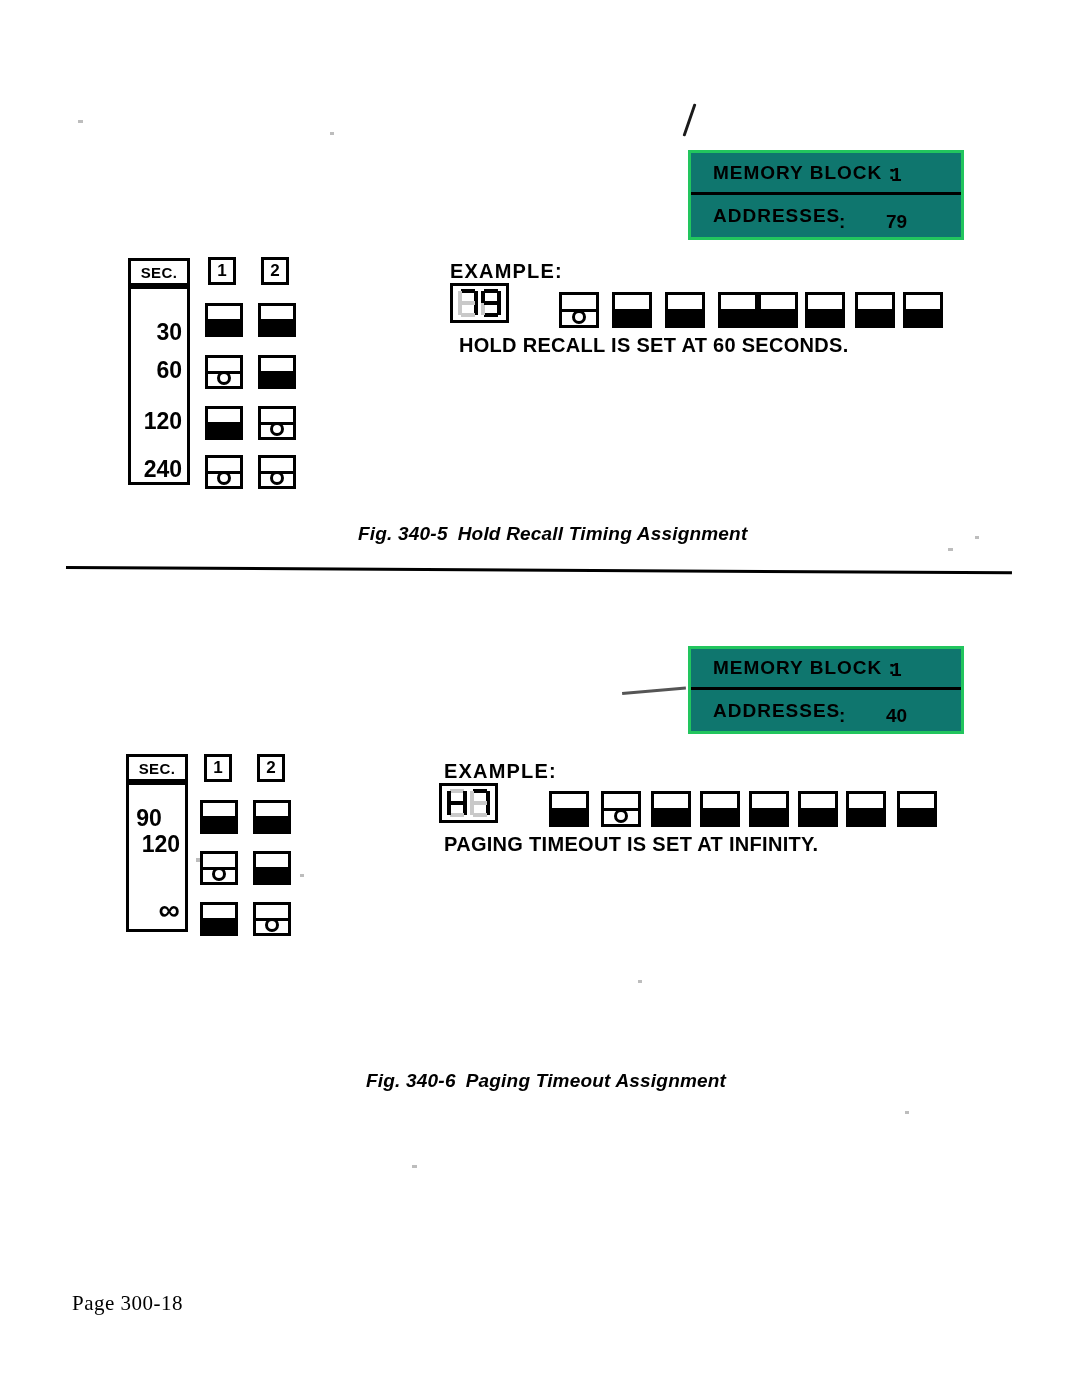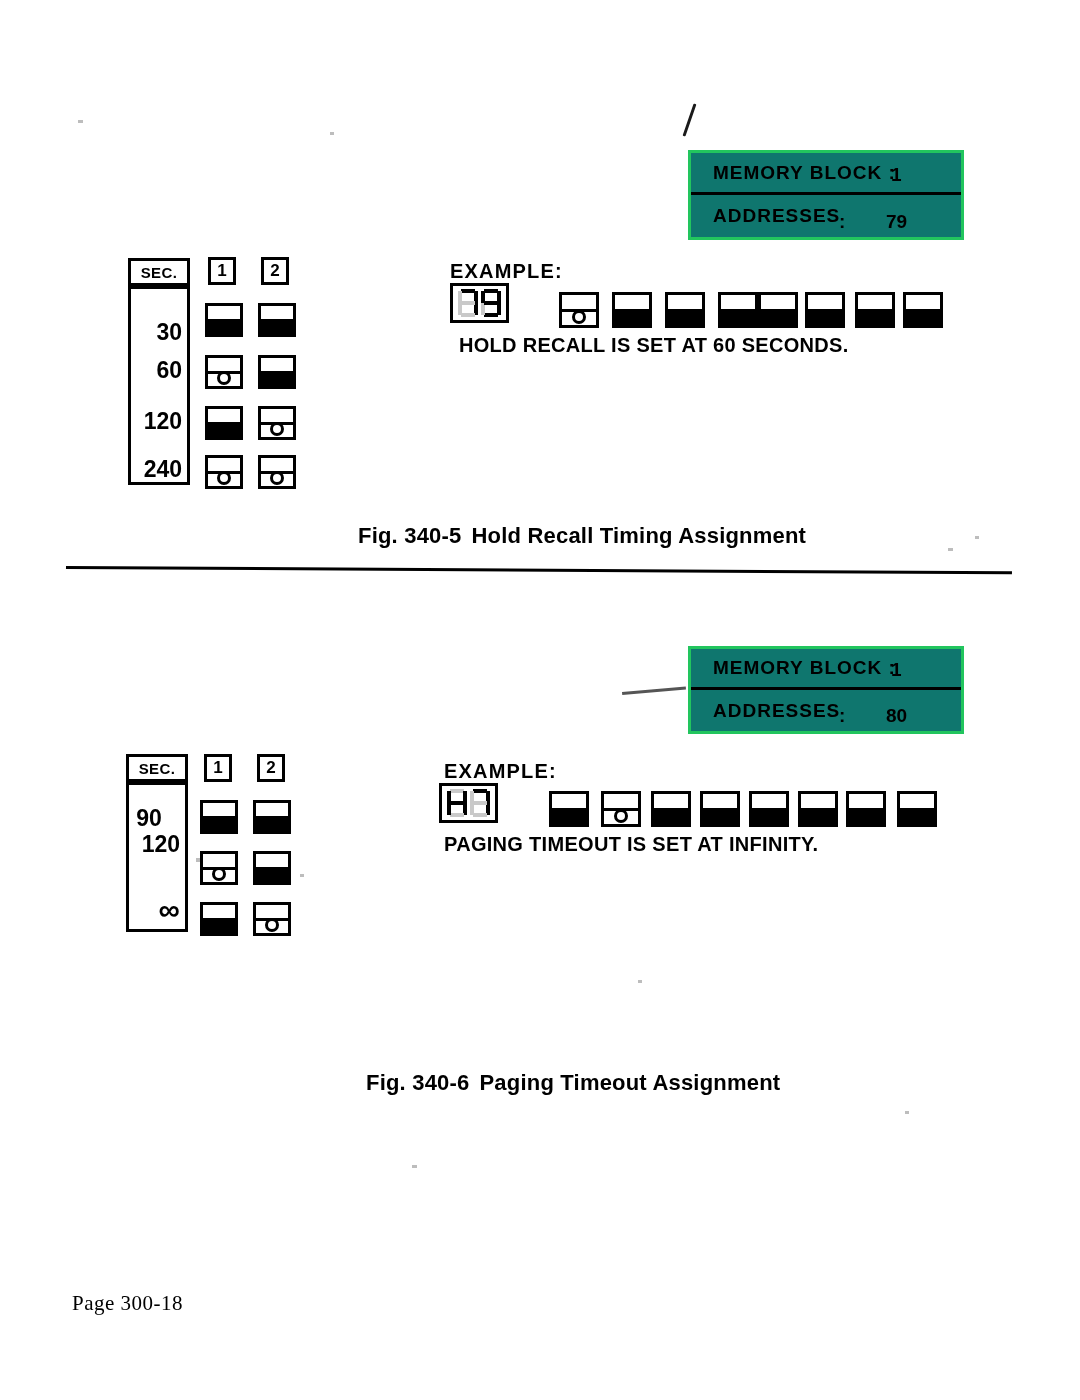--- a/index.html
+++ b/index.html
@@ -195,24 +195,25 @@
   
   .seg-digit i.f { left: 0;   top: 2px;   width: 4px;  height: 12px; }
   .seg-digit i.b { left: 16px;top: 2px;   width: 4px;  height: 12px; }
   .seg-digit i.e { left: 0;   top: 14px;  width: 4px;  height: 12px; }
   .seg-digit i.c { left: 16px;top: 14px;  width: 4px;  height: 12px; }
   .seg-digit i.dim { background: #c9c9c9; }
 
   
   .fig-caption {
     position: absolute;
-    font-size: 22px;
+    font-size: 19px;
     font-weight: 700;
     letter-spacing: 0.2px;
     white-space: nowrap;
+    font-style: italic;
   }
   .fig-caption .fig-num { margin-right: 10px; }
 
   
   .divider {
     position: absolute;
     left: 66px;
     top: 566px;
     width: 946px;
     height: 3px;
@@ -403,21 +404,21 @@
   <div class="lead-line"></div>
 
   <div class="memblock" style="left:688px;top:646px;width:276px;height:88px;">
     <div class="mb-row top">
       <span class="mb-label">MEMORY BLOCK :</span>
       <span class="mb-value" style="left:200px;top:10px;">1</span>
     </div>
     <div class="mb-row">
       <span class="mb-label">ADDRESSES</span>
       <span class="mb-colon" style="left:148px;top:56px;">:</span>
-      <span class="mb-value" style="left:195px;top:56px;">80</span>
+      <span class="mb-value" style="left:195px;top:56px;">40</span>
     </div>
   </div>
 
   <div class="sec-head" style="left:126px;top:754px;width:62px;height:28px;">
     <span>SEC.</span>
   </div>
 
   <div class="sec-body" style="left:126px;top:782px;width:62px;height:150px;"></div>
 
   <div class="colhead" style="left:204px;top:754px;">

